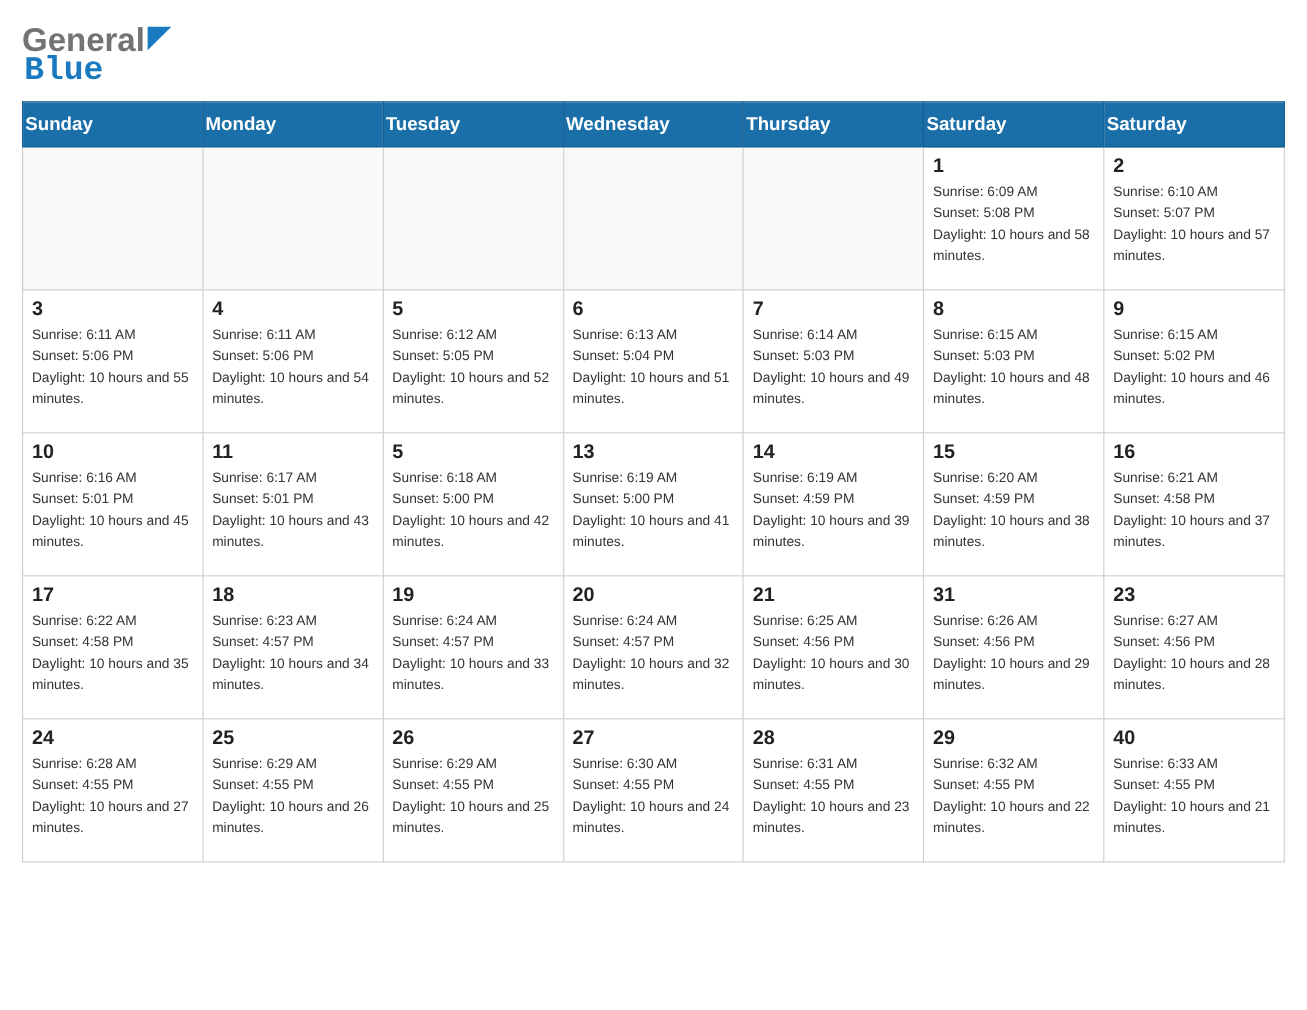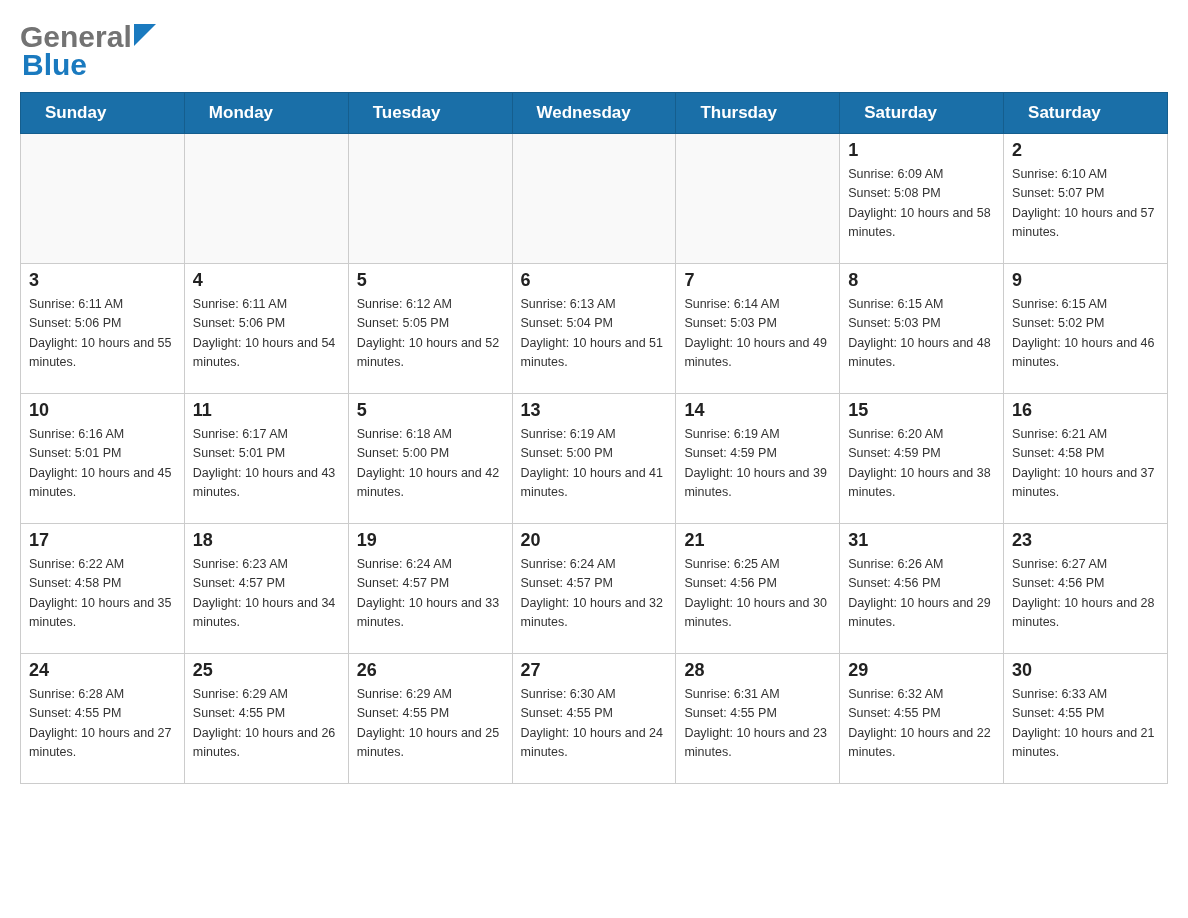--- a/index.html
+++ b/index.html
@@ -37,21 +37,21 @@
     .calendar {
       width: 100%;
       border-collapse: collapse;
       margin-top: 10px;
     }
     .calendar thead th {
       background-color: #1a6fa8;
       color: #fff;
       font-size: 17px;
       font-weight: bold;
-      padding: 10px 24px;
+      padding: 10px 2px;
       text-align: left;
       border: 1px solid #155e8e;
     }
     .calendar tbody td {
       vertical-align: top;
       border: 1px solid #ccc;
       padding: 6px 8px;
       width: 14.28%;
       min-height: 110px;
       height: 130px;
@@ -80,21 +80,21 @@
 <div class="header">
   <div class="logo">
     <div style="display:flex; align-items:flex-start;">
       <span style="font-size:30px; font-weight:bold; color:#737373; font-family:Arial;">General</span>
       <div style="margin-left:2px; margin-top:4px;">
         <svg width="22" height="22" viewBox="0 0 22 22">
           <polygon points="0,0 22,0 0,22" fill="#1a7abf"></polygon>
         </svg>
       </div>
     </div>
-    <div style="font-size:30px; font-weight:bold; color:#1a7abf; font-family:Liberation Sans, sans-serif; margin-top:-6px; margin-left:2px;">Blue</div>
+    <div style="font-size:30px; font-weight:bold; color:#1a7abf; font-family:Liberation Mono, monospace; margin-top:-6px; margin-left:2px;">Blue</div>
   </div>
 </div>
 
 <table class="calendar">
   <thead>
     <tr>
     <th>Sunday</th>
         <th>Monday</th>
         <th>Tuesday</th>
         <th>Wednesday</th>
@@ -228,18 +228,18 @@
         </td>
         <td>
           <div class="day-num">28</div>
           <div class="day-info">Sunrise: 6:31 AM<br>Sunset: 4:55 PM<br>Daylight: 10 hours and 23 minutes.</div>
         </td>
         <td>
           <div class="day-num">29</div>
           <div class="day-info">Sunrise: 6:32 AM<br>Sunset: 4:55 PM<br>Daylight: 10 hours and 22 minutes.</div>
         </td>
         <td>
-          <div class="day-num">30</div>
+          <div class="day-num">40</div>
           <div class="day-info">Sunrise: 6:33 AM<br>Sunset: 4:55 PM<br>Daylight: 10 hours and 21 minutes.</div>
         </td>
       </tr>
     </tbody>
 </table>
 
 </body></html>

